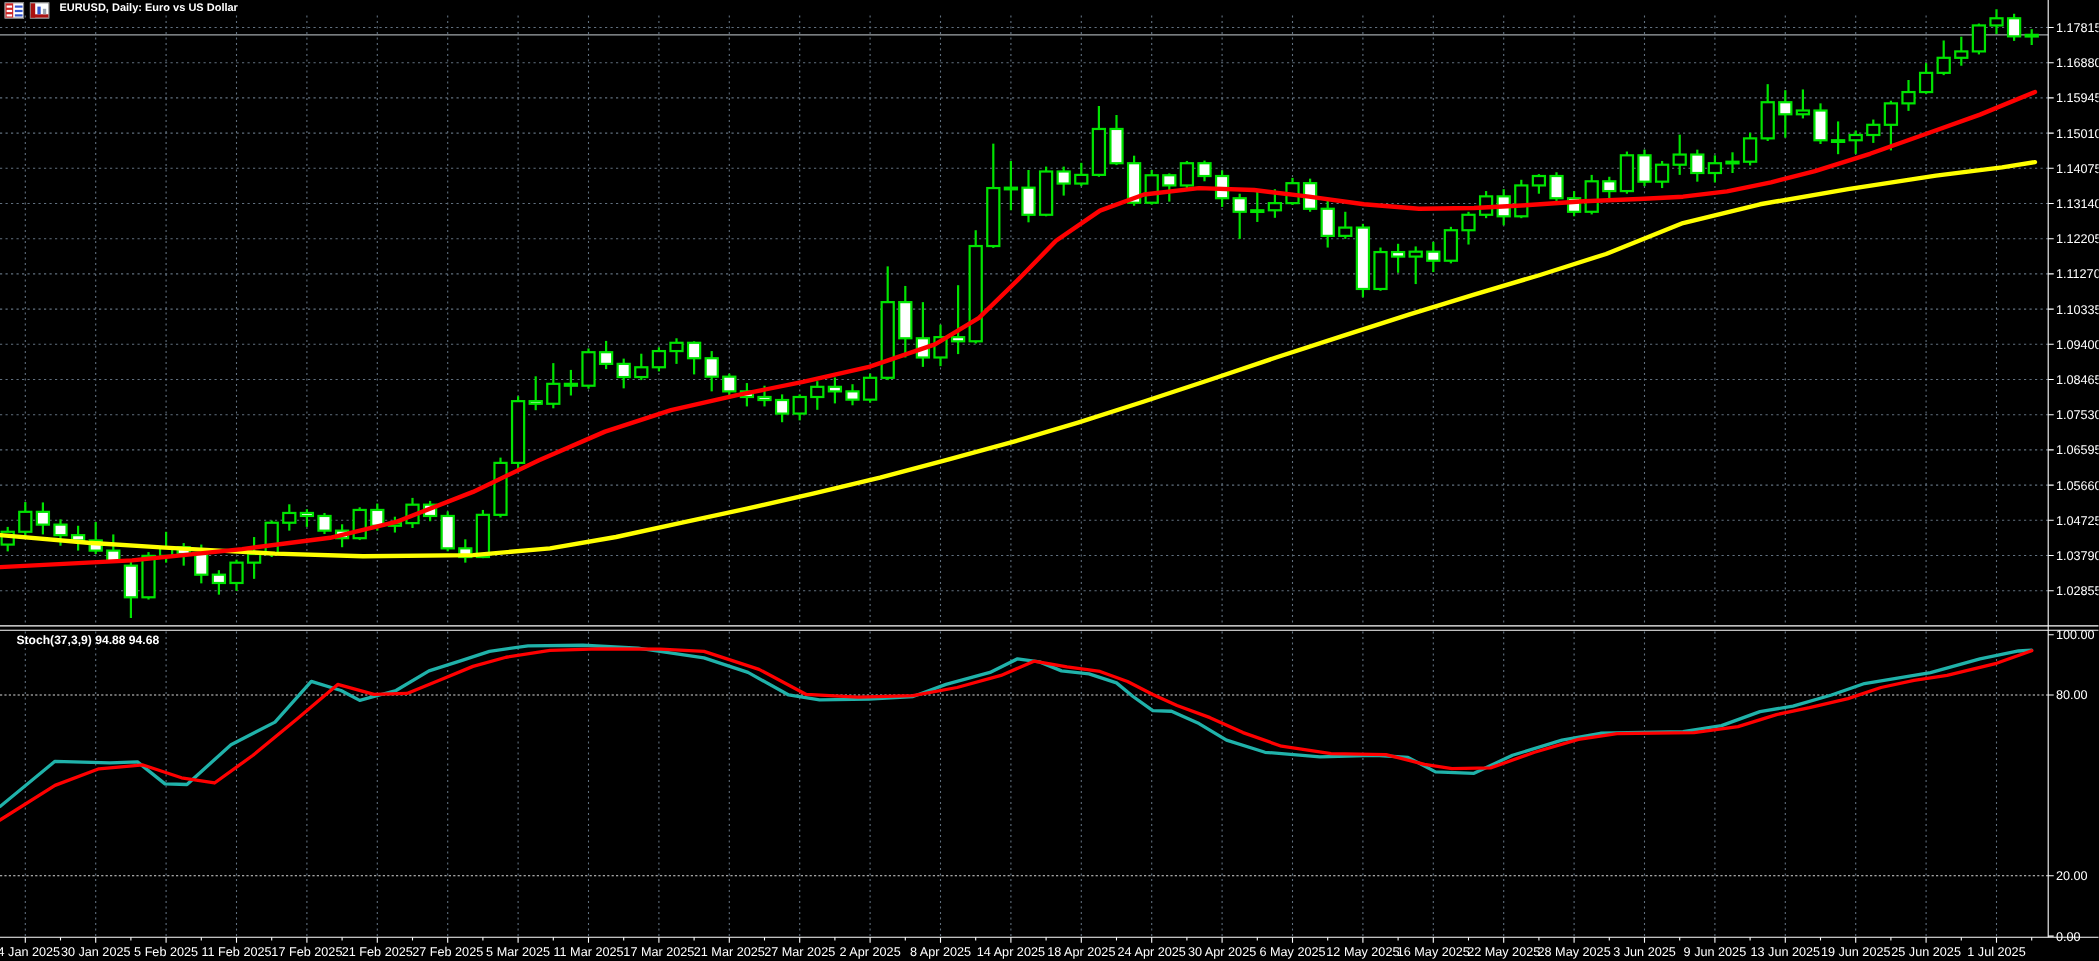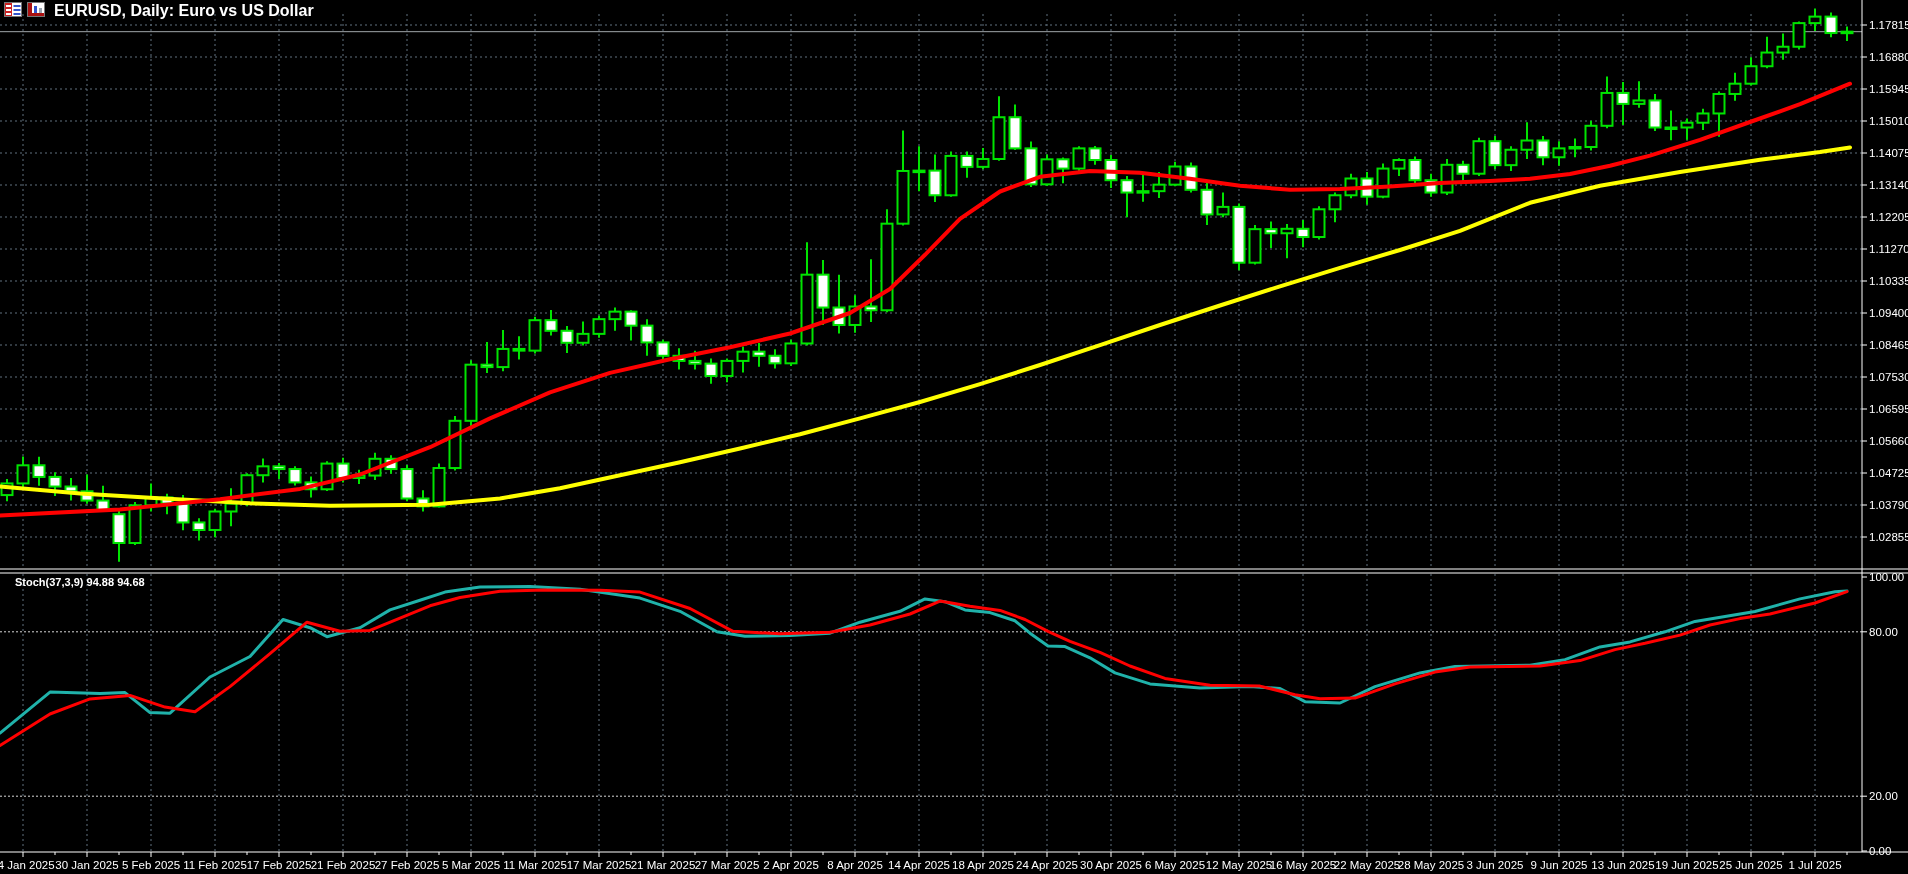--- a/index.html
+++ b/index.html
@@ -1,19 +1,19 @@
 <!DOCTYPE html>
 <html><head>
 <meta charset="utf-8">
 <style>
   html,body{margin:0;padding:0;background:#000;width:1908px;height:874px;overflow:hidden;
     font-family:"Liberation Sans",sans-serif;}
   #wrap{position:relative;width:1908px;height:874px;background:#000;}
   #chart-svg{position:absolute;left:0;top:0;}
-  .overlay{position:absolute;color:#fff;font-size:16px;white-space:nowrap;}
+  .overlay{position:absolute;color:#fff;font-size:10px;white-space:nowrap;}
   #title{left:54px;top:2px;font-weight:bold;letter-spacing:0px;}
   #stoch-label{left:3px;top:576px;font-size:11px;font-weight:bold;padding-left:12px;}
   #cur-price-box{left:1913px;top:25px;width:45px;height:14px;background:#b2b8bd;color:#000;
     font-size:11px;font-weight:bold;line-height:14px;text-align:center;}
   .ticon{position:absolute;top:2px;width:18px;height:15px;}
   #icon1{left:4px;} #icon2{left:27px;}
 </style>
 </head>
 <body>
 

